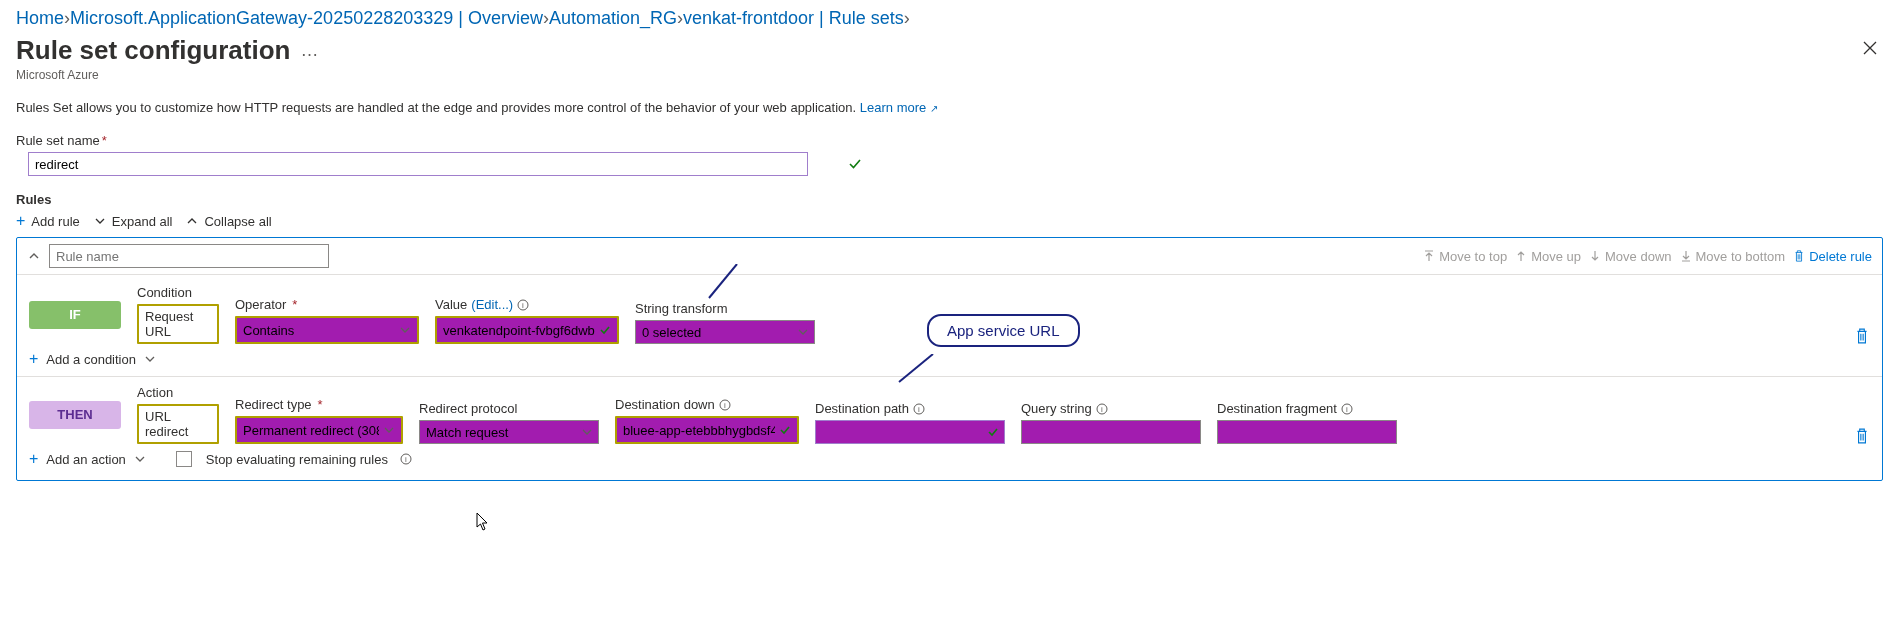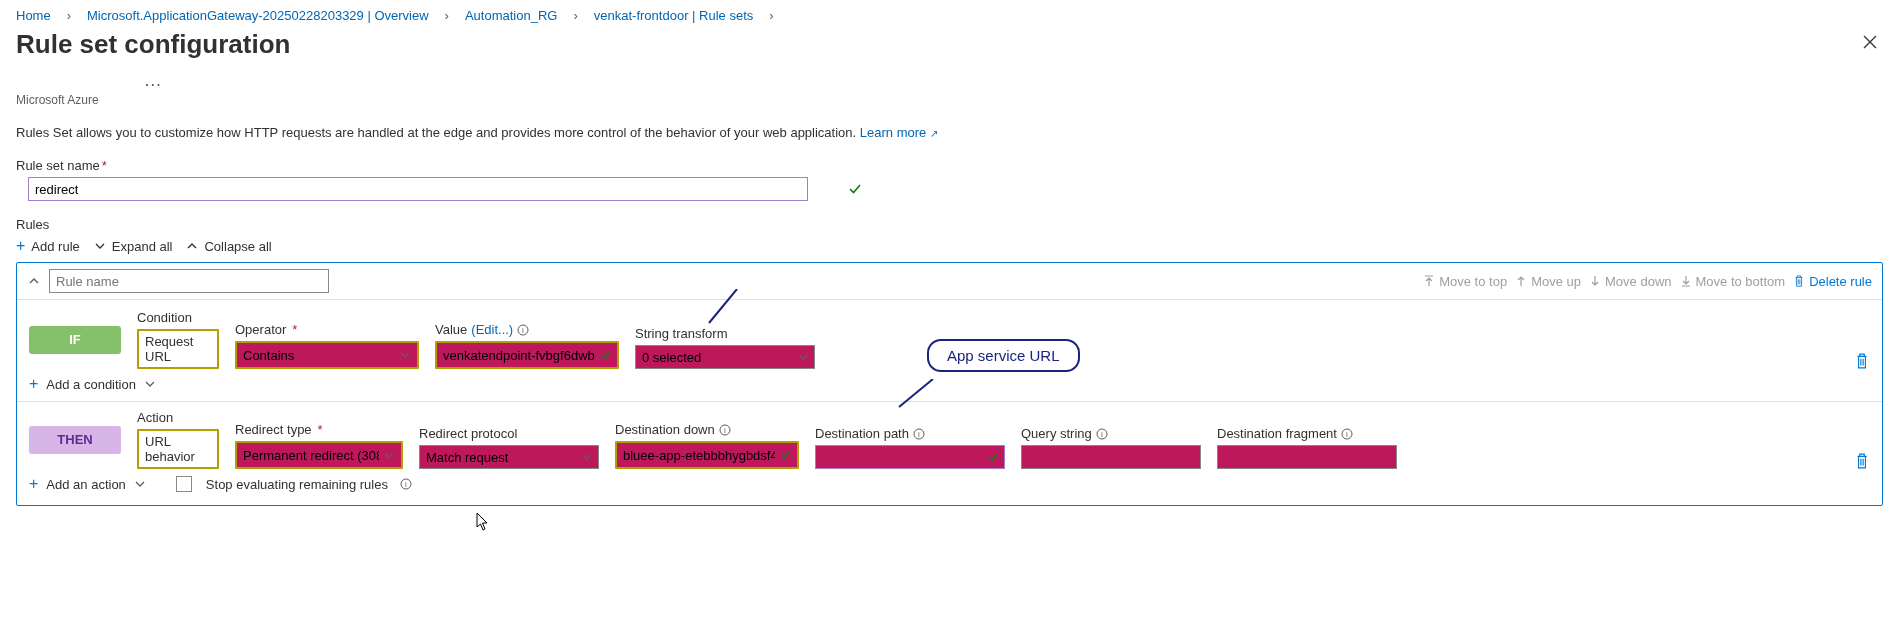--- a/index.html
+++ b/index.html
@@ -22,27 +22,27 @@
     margin: 0;
     font-family: "Segoe UI", -apple-system, sans-serif;
     font-size: 13px;
     color: var(--text);
     background: var(--bg);
     padding: 8px 16px;
   }
   svg { display: block; }
 
   
-  .breadcrumb { display: flex; align-items: center; flex-wrap: wrap; gap: 16px; font-size: 13px; margin-bottom: 6px; }
+  .breadcrumb { display: flex; align-items: center; flex-wrap: wrap; gap: 0; font-size: 18px; margin-bottom: 6px; }
   .breadcrumb a { color: var(--azure-link); text-decoration: none; cursor: pointer; }
   .breadcrumb .sep { color: var(--text-muted); }
 
   
   .page-header { display: flex; justify-content: space-between; align-items: flex-start; }
-  .page-title-row { display: flex; align-items: center; gap: 10px; flex-direction: column; }
+  .page-title-row { display: flex; align-items: center; gap: 10px; }
   .page-title { font-size: 26px; font-weight: 600; margin: 0; }
   .page-subtitle { color: var(--text-muted); font-size: 12px; margin: 2px 0 14px; }
   .close-btn { cursor: pointer; padding: 6px; color: #323130; }
   .close-btn svg { width: 14px; height: 14px; }
 
   .blurb { margin: 4px 0 18px; color: var(--text); }
   .blurb a { color: var(--azure-link); text-decoration: none; cursor: pointer; }
   .blurb .ext { font-size: 10px; }
 
   .field-label { font-size: 13px; margin-bottom: 4px; display: block; }
@@ -51,21 +51,21 @@
   .ruleset-name {
     width: 780px; height: 24px;
     border: 1px solid var(--valid-border);
     padding: 2px 28px 2px 6px;
     font-size: 13px;
     position: relative;
   }
   .ruleset-name-wrap { position: relative; width: 852px; margin-bottom: 16px; padding-left: 12px; }
   .ruleset-name-wrap .check { position: absolute; right: 6px; top: 50%; transform: translateY(-50%); color: #107c10; }
 
-  .section-label { font-size: 13px; margin: 8px 0 6px; }
+  .section-label { font-size: 13px; margin: 8px 0 6px; font-weight: bold; }
 
   
   .rules-toolbar { display: flex; gap: 14px; align-items: center; margin-bottom: 8px; }
   .tbtn { display: inline-flex; align-items: center; gap: 6px; color: var(--text); cursor: pointer; font-size: 13px; }
   .tbtn .plus { color: var(--azure-blue); font-weight: 400; font-size: 16px; line-height: 1; }
   .chev { width: 12px; height: 12px; }
 
   
   .rule-card { border: 1px solid var(--azure-blue); border-radius: 2px; padding: 0; position: relative; }
   .rule-header {
@@ -99,21 +99,21 @@
   .col .lbl .info { color: #605e5c; cursor: pointer; }
   .link-inline { color: var(--azure-link); cursor: pointer; }
 
   .txt-static {
     font-size: 13px; padding: 3px 6px; min-width: 80px;
   }
   .highlight-frame { border: 2px solid var(--highlight-box); border-radius: 1px; }
 
   .sel, .txt {
     height: 24px; border: 1px solid var(--border);
-    padding: 2px 22px 2px 6px; font-size: 13px; background: #be185d;
+    padding: 2px 22px 2px 6px; font-size: 13px; background: #a21caf;
     position: relative;
   }
   .sel-wrap { position: relative; }
   .sel-wrap .chev-d { position: absolute; right: 6px; top: 50%; transform: translateY(-50%); pointer-events: none; color: #605e5c; }
   .txt-wrap { position: relative; }
   .txt-wrap .check { position: absolute; right: 6px; top: 50%; transform: translateY(-50%); color: #107c10; }
 
   .valid-outline { border-color: var(--valid-border); }
 
   .w-cond { width: 82px; }
@@ -346,21 +346,21 @@
       </span>
     </div>
 
     <div class="divider"></div>
 
     <div class="row">
       <div class="chip then">THEN</div>
 
       <div class="col w-act">
         <span class="lbl">Action</span>
-        <span class="txt-static highlight-frame">URL behavior</span>
+        <span class="txt-static highlight-frame">URL redirect</span>
       </div>
 
       <div class="col">
         <span class="lbl">
             <span>Redirect type</span>
             <span class="req">*</span>
           </span>
         <div class="sel-wrap highlight-frame">
           <input class="sel w-redir" style="border: none;" readonly="" value="Permanent redirect (308)">
           <span class="chev-d">

